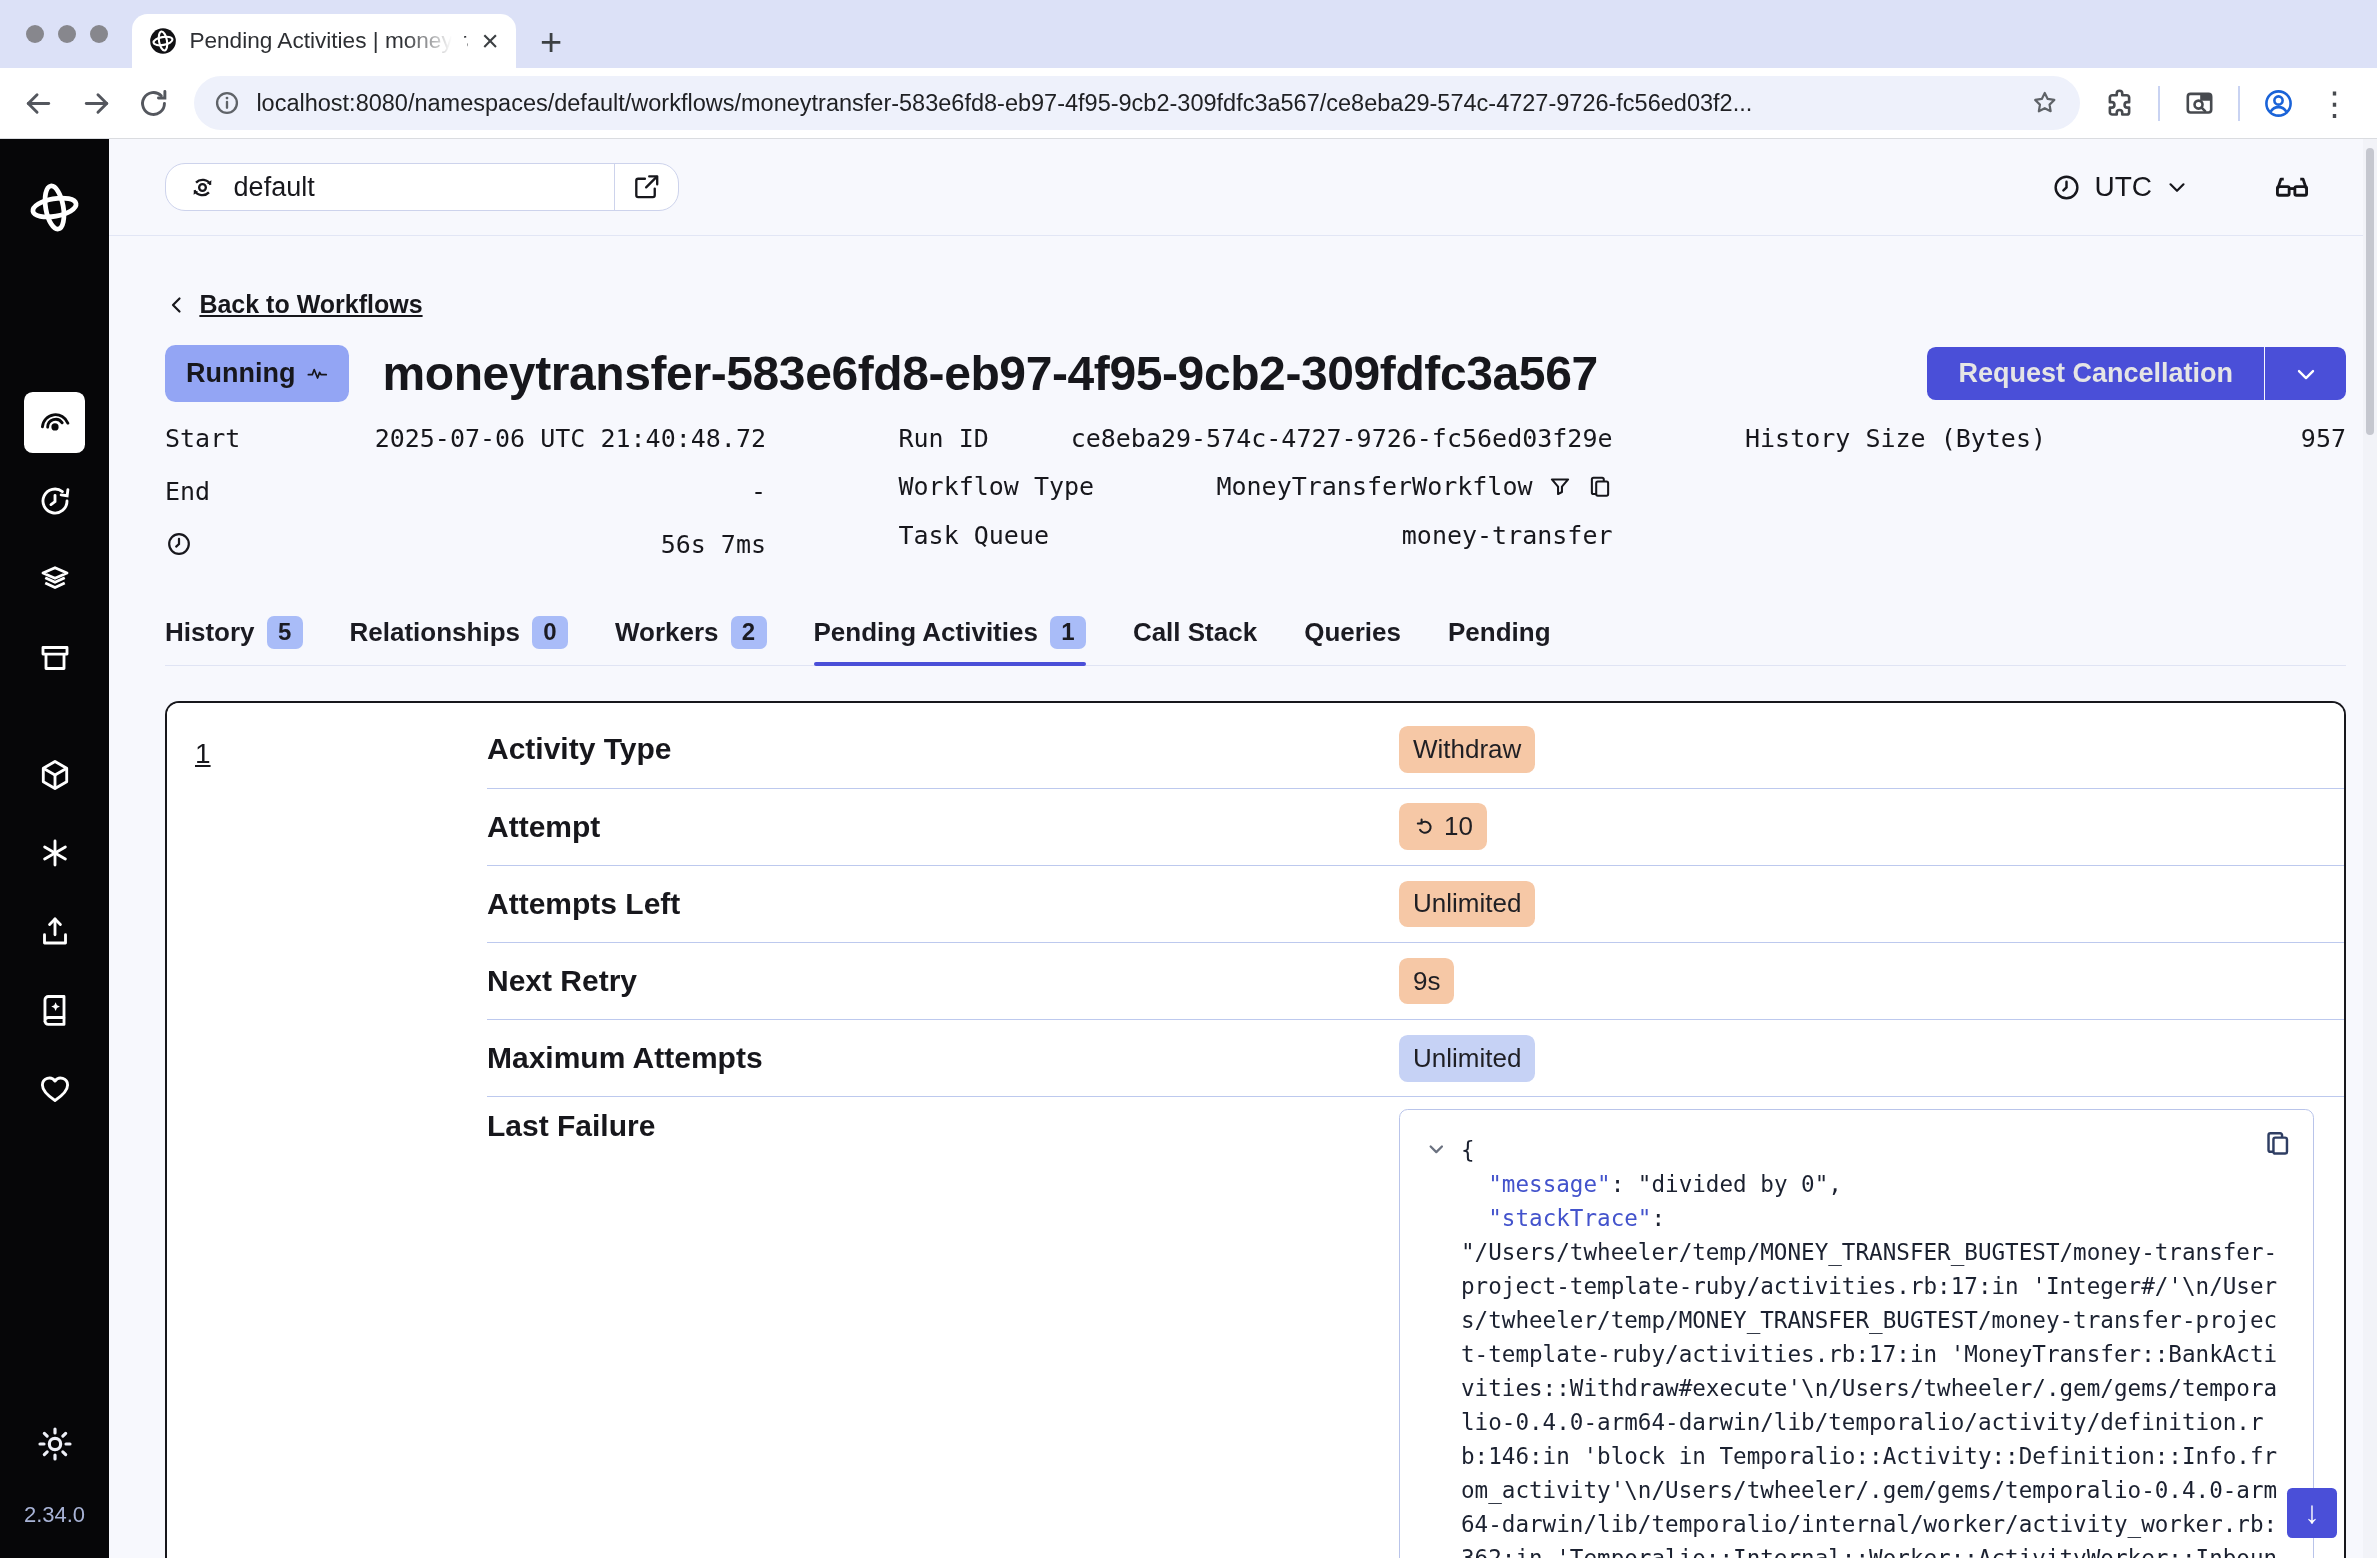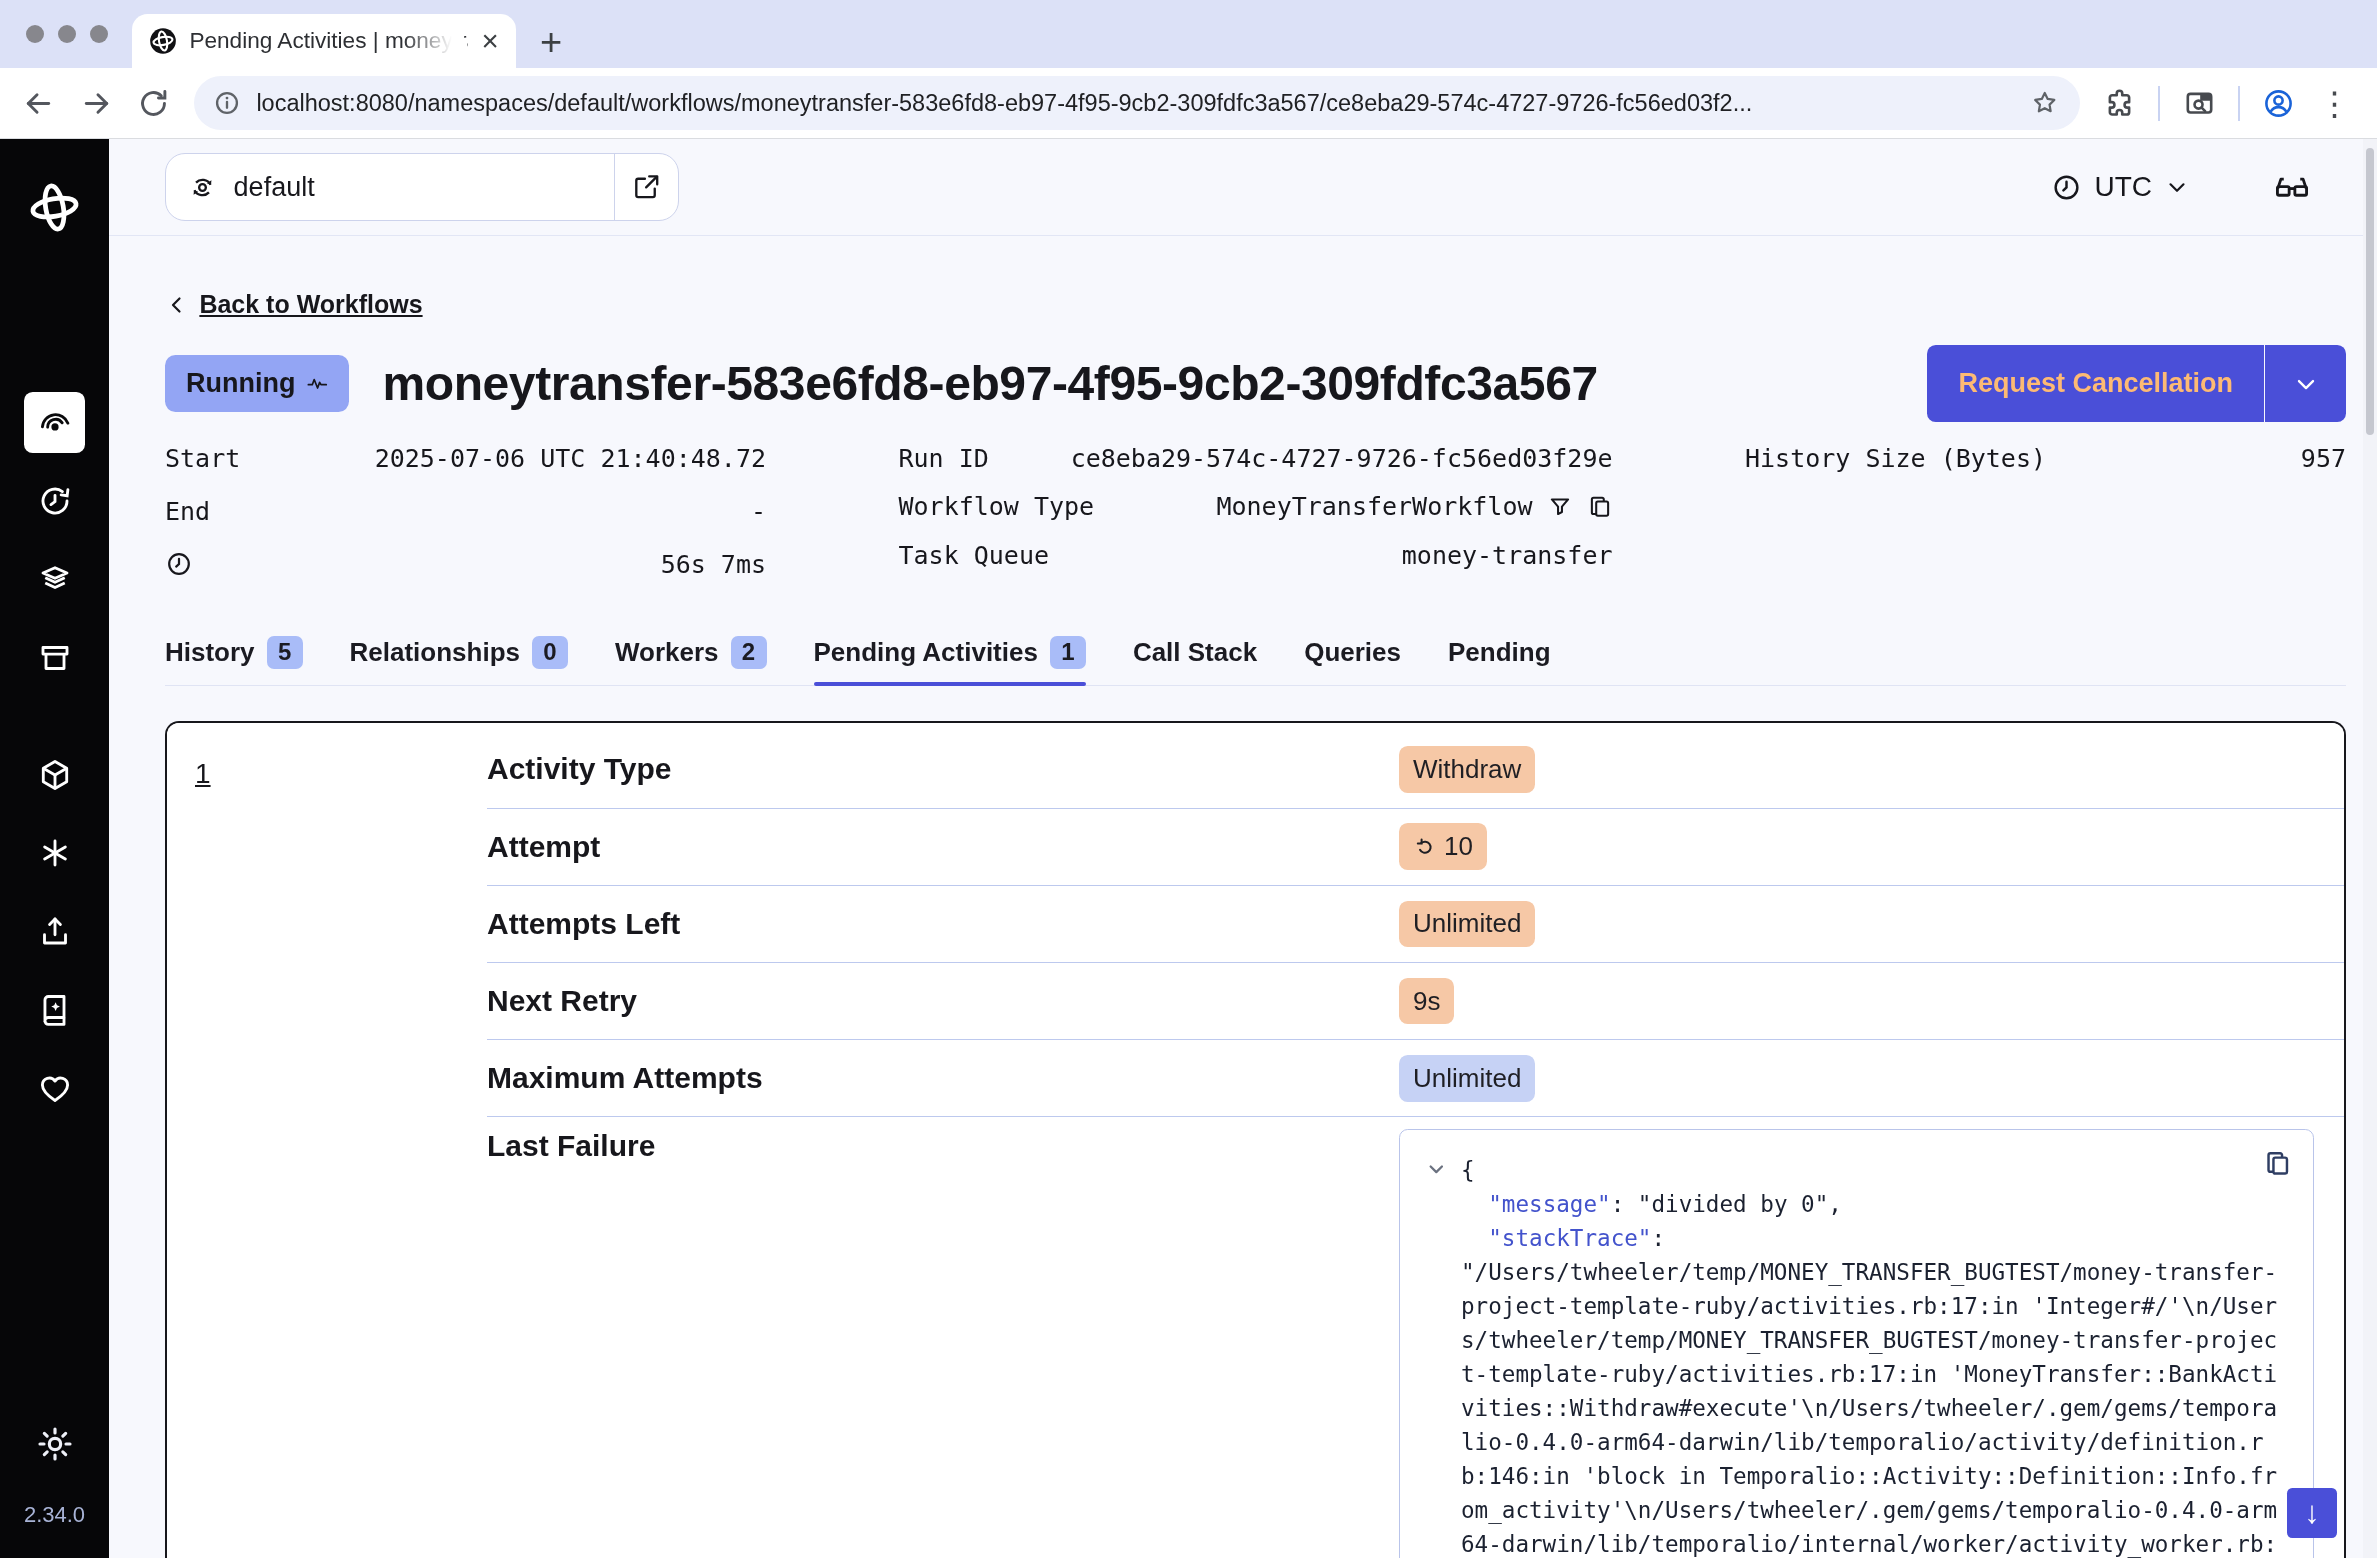--- a/index.html
+++ b/index.html
@@ -35,21 +35,21 @@
   .g1 { margin-top:156px; } .g2 { margin-top:56px; }
   .sideitem { width:61px; height:61px; border-radius:8.7px; display:flex; align-items:center; justify-content:center; color:#ffffff; }
   .sideitem svg { width:36px; height:36px; }
   .sideitem.active { background:#ffffff; color:#0a0a0c; }
   .side-spacer { flex:1; }
   .sun { width:40px; height:40px; color:#eef0f8; }
   .version { margin-top:38px; font-size:22px; color:#a8b3d6; }
 
   .main { flex:1; display:flex; flex-direction:column; min-width:0; position:relative; background:#f7f8fd; }
   .topbar { height:97px; display:flex; align-items:center; padding:0 66px 0 56px; border-bottom:1.7px solid #e2e6f5; flex:0 0 auto; }
-  .nsbox { width:514px; height:68px; background:#ffffff; border:1.7px solid #cdd3ec; border-radius:20px; display:flex; align-items:stretch; }
+  .nsbox { width:514px; height:48px; background:#ffffff; border:1.7px solid #cdd3ec; border-radius:20px; display:flex; align-items:stretch; }
   .ns-main { flex:1; display:flex; align-items:center; gap:15.6px; padding:0 21px; }
   .ns-main svg { width:31px; height:31px; color:#17171c; }
   .ns-label { font-size:27px; color:#17171c; }
   .ns-ext { width:64px; border-left:1.7px solid #cdd3ec; display:flex; align-items:center; justify-content:center; color:#17171c; }
   .ns-ext svg { width:29.5px; height:29.5px; }
   .topbar-spacer { flex:1; }
   .utc { display:flex; align-items:center; gap:12px; color:#17171c; }
   .utc svg.clk { width:31px; height:31px; }
   .utc-label { font-size:28px; }
   .utc svg.chev { width:26px; height:26px; }
@@ -59,21 +59,21 @@
   .backrow { margin-top:54px; display:flex; align-items:center; gap:10.4px; }
   .backrow svg { width:24px; height:24px; color:#17171c; }
   .backlink { font-size:25px; font-weight:600; text-decoration:underline; color:#17171c; }
 
   .titlerow { margin-top:26px; display:flex; align-items:center; }
   .status-badge { background:#93a5f4; border-radius:10.4px; padding:13px 21px; display:flex; align-items:center; gap:10.4px; font-size:27px; font-weight:600; color:#17171c; }
   .status-badge svg { width:22.6px; height:22.6px; color:#17171c; }
   .wf-title { margin-left:33px; font-size:48px; font-weight:600; letter-spacing:-0.4px; color:#17171c; white-space:nowrap; }
   .title-spacer { flex:1; }
   .cancel-split { display:flex; border-radius:8.7px; overflow:hidden; }
-  .cancel-main { background:#4a4fd8; color:#fdba74; font-size:27px; font-weight:600; padding:0 31px; height:77px; display:flex; align-items:center; }
+  .cancel-main { background:#4a4fd8; color:#e5e5e5; font-size:27px; font-weight:600; padding:0 31px; height:53px; display:flex; align-items:center; }
   .cancel-caret { background:#4a4fd8; width:82px; border-left:1.7px solid #f7f8fd; display:flex; align-items:center; justify-content:center; color:#fff; }
   .cancel-caret svg { width:28px; height:28px; }
 
   .metagrid { margin-top:17.4px; display:flex; justify-content:space-between; font-family:"DejaVu Sans Mono", monospace; font-size:25px; }
   .metacol { display:flex; flex-direction:column; gap:10.4px; }
   .metacol.c1 { width:601px;gap:15px; } .metacol.c2 { width:714px; } .metacol.c3 { width:601px; }
   .metarow { display:flex; justify-content:space-between; align-items:center; min-height:38px; }
   .metarow .lab { color:#17171c; }
   .metarow .val { color:#17171c; text-align:right; }
   .metarow svg.mclock { width:28px; height:28px; color:#17171c; }

